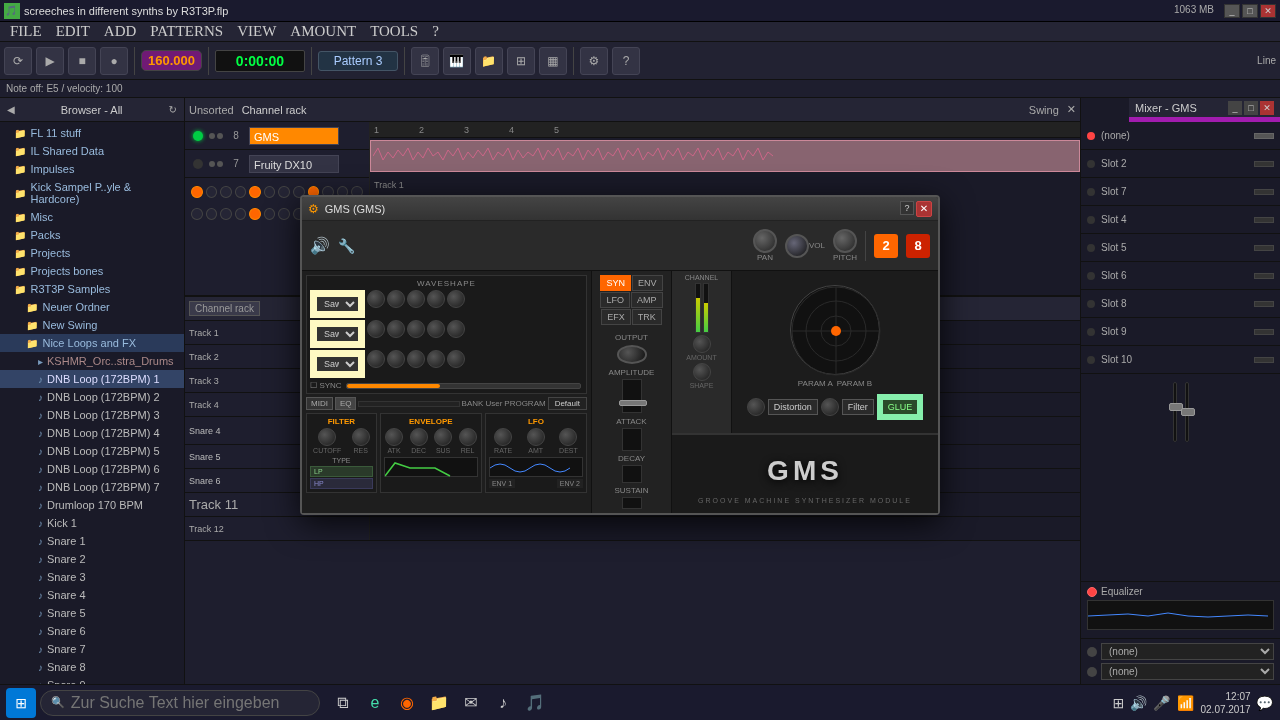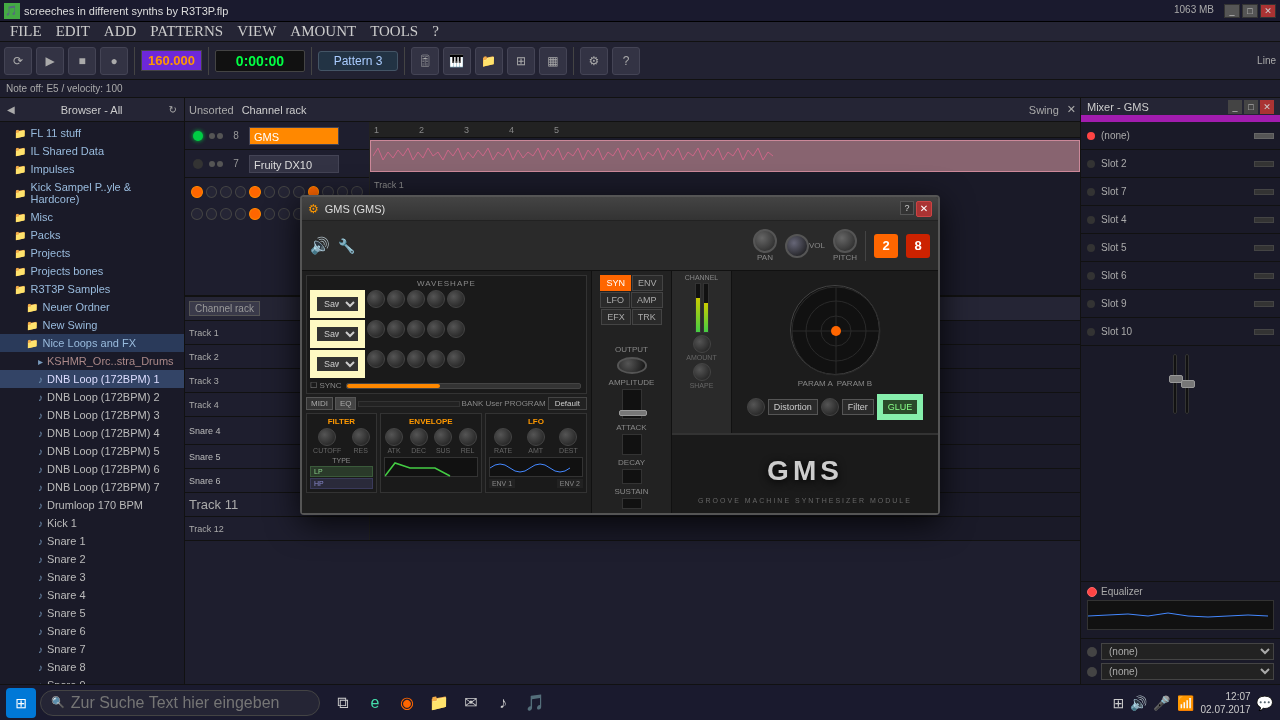--- a/index.html
+++ b/index.html
@@ -68,27 +68,27 @@
       border-radius: 3px;
       display: flex;
       align-items: center;
       justify-content: center;
       cursor: pointer;
       font-size: 12px;
       color: #aaa;
     }
     .toolbar-sep { width: 1px; height: 28px; background: #444; margin: 0 2px; }
     .bpm-display {
-      background: #6d28d9;
+      background: #701a75;
       border: 1px solid #444;
       color: #ff9900;
       font-size: 13px;
       font-weight: bold;
       padding: 2px 6px;
-      border-radius: 0;
+      border-radius: 5px;
       min-width: 55px;
       text-align: center;
     }
     .time-display {
       background: #111;
       border: 1px solid #444;
       color: #00ff44;
       font-size: 14px;
       font-weight: bold;
       padding: 2px 8px;
@@ -267,23 +267,24 @@
       display: flex;
       flex-direction: column;
     }
     #mixer-header {
       height: 24px;
       background: #252535;
       display: flex;
       align-items: center;
       justify-content: space-between;
       padding: 0 6px;
-      border-bottom: 7px solid #a21caf;
+      border-bottom: 5px solid #a21caf;
       font-size: 11px;
       color: #ccc;
+      margin-left: 48px;
     }
     .mixer-slot {
       height: 28px;
       display: flex;
       align-items: center;
       padding: 0 6px;
       border-bottom: 1px solid #111;
       gap: 6px;
       font-size: 10px;
       color: #aaa;
@@ -995,20 +996,25 @@
       <span class="mixer-slot-name">Slot 5</span>
       <div style="width:20px;height:6px;background:#333;border:1px solid #444;"></div>
     </div>
     <div class="mixer-slot">
       <div class="mixer-slot-led" style="background:#333;"></div>
       <span class="mixer-slot-name">Slot 6</span>
       <div style="width:20px;height:6px;background:#333;border:1px solid #444;"></div>
     </div>
     <div class="mixer-slot">
       <div class="mixer-slot-led" style="background:#333;"></div>
+      <span class="mixer-slot-name">Slot 8</span>
+      <div style="width:20px;height:6px;background:#333;border:1px solid #444;"></div>
+    </div>
+    <div class="mixer-slot">
+      <div class="mixer-slot-led" style="background:#333;"></div>
       <span class="mixer-slot-name">Slot 9</span>
       <div style="width:20px;height:6px;background:#333;border:1px solid #444;"></div>
     </div>
     <div class="mixer-slot">
       <div class="mixer-slot-led" style="background:#333;"></div>
       <span class="mixer-slot-name">Slot 10</span>
       <div style="width:20px;height:6px;background:#333;border:1px solid #444;"></div>
     </div>
 
     <div class="mixer-fader-area">
@@ -1226,21 +1232,21 @@
             <div style="display:flex;justify-content:space-between;margin-top:2px;">
               <span style="font-size:7px;color:#888;background:#222;padding:1px 3px;cursor:pointer;">ENV 1</span>
               <span style="font-size:7px;color:#888;background:#222;padding:1px 3px;cursor:pointer;">ENV 2</span>
             </div>
           </div>
         </div>
       </div>
 
       <div style="width:80px;background:#222;border-right:1px solid #111;display:flex;flex-direction:column;align-items:center;padding:4px 2px;">
 
-        <div style="display:flex;gap:1px;margin-bottom:20px;flex-wrap:wrap;justify-content:center;">
+        <div style="display:flex;gap:1px;margin-bottom:8px;flex-wrap:wrap;justify-content:center;">
           <div class="fx-tab active">SYN</div>
           <div class="fx-tab">ENV</div>
           <div class="fx-tab">LFO</div>
           <div class="fx-tab">AMP</div>
           <div class="fx-tab">EFX</div>
           <div class="fx-tab">TRK</div>
         </div>
         <div style="font-size:8px;color:#888;margin-bottom:3px;">OUTPUT</div>
 
         <div style="width:30px;height:30px;background:#333;border:2px solid #555;border-radius:50%;margin-bottom:4px;cursor:pointer;background:radial-gradient(circle at 35% 35%,#555,#111);"></div>

